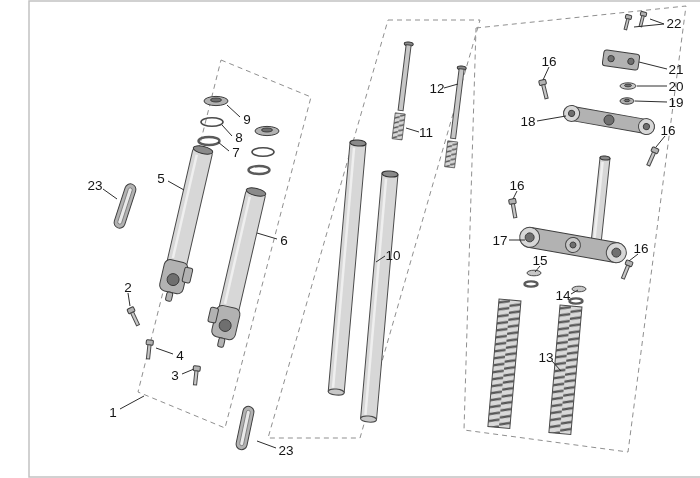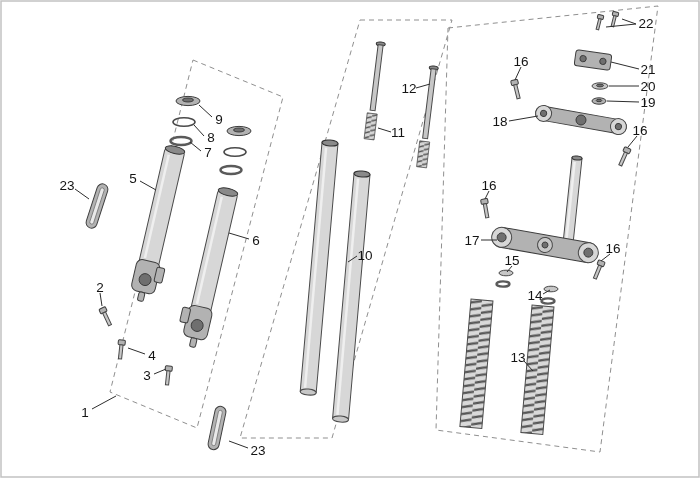--- a/index.html
+++ b/index.html
@@ -1,16 +1,16 @@
 <!DOCTYPE html>
 <html><head>
 <meta charset="utf-8">
 <style>
   html,body{margin:0;padding:0;background:#ffffff;}
-  .stage{width:636px;height:478px;position:relative;font-family:"Liberation Sans",sans-serif;}
+  .stage{width:636px;height:478px;position:relative;font-family:"Liberation Sans",sans-serif;margin-left:28px;}
   svg{display:block;}
   .frame{fill:#ffffff;stroke:#c2c2c2;stroke-width:1.5;}
   .dash{fill:none;stroke:#8f8f8f;stroke-width:1;stroke-dasharray:5 4;}
   .leader{stroke:#2e2e2e;stroke-width:1;}
   .p-light{fill:#d7d7d7;stroke:#4a4a4a;stroke-width:1;}
   .p-light2{fill:#c7c7c7;stroke:#4a4a4a;stroke-width:1;}
   .p-mid{fill:#b2b2b2;stroke:#3e3e3e;stroke-width:1;}
   .p-dark{fill:#8a8a8a;stroke:#333333;stroke-width:1;}
   .p-hole{fill:#6f6f6f;stroke:#2f2f2f;stroke-width:0.8;}
   .p-hole2{fill:#e9e9e9;stroke:#777777;stroke-width:0.8;}

